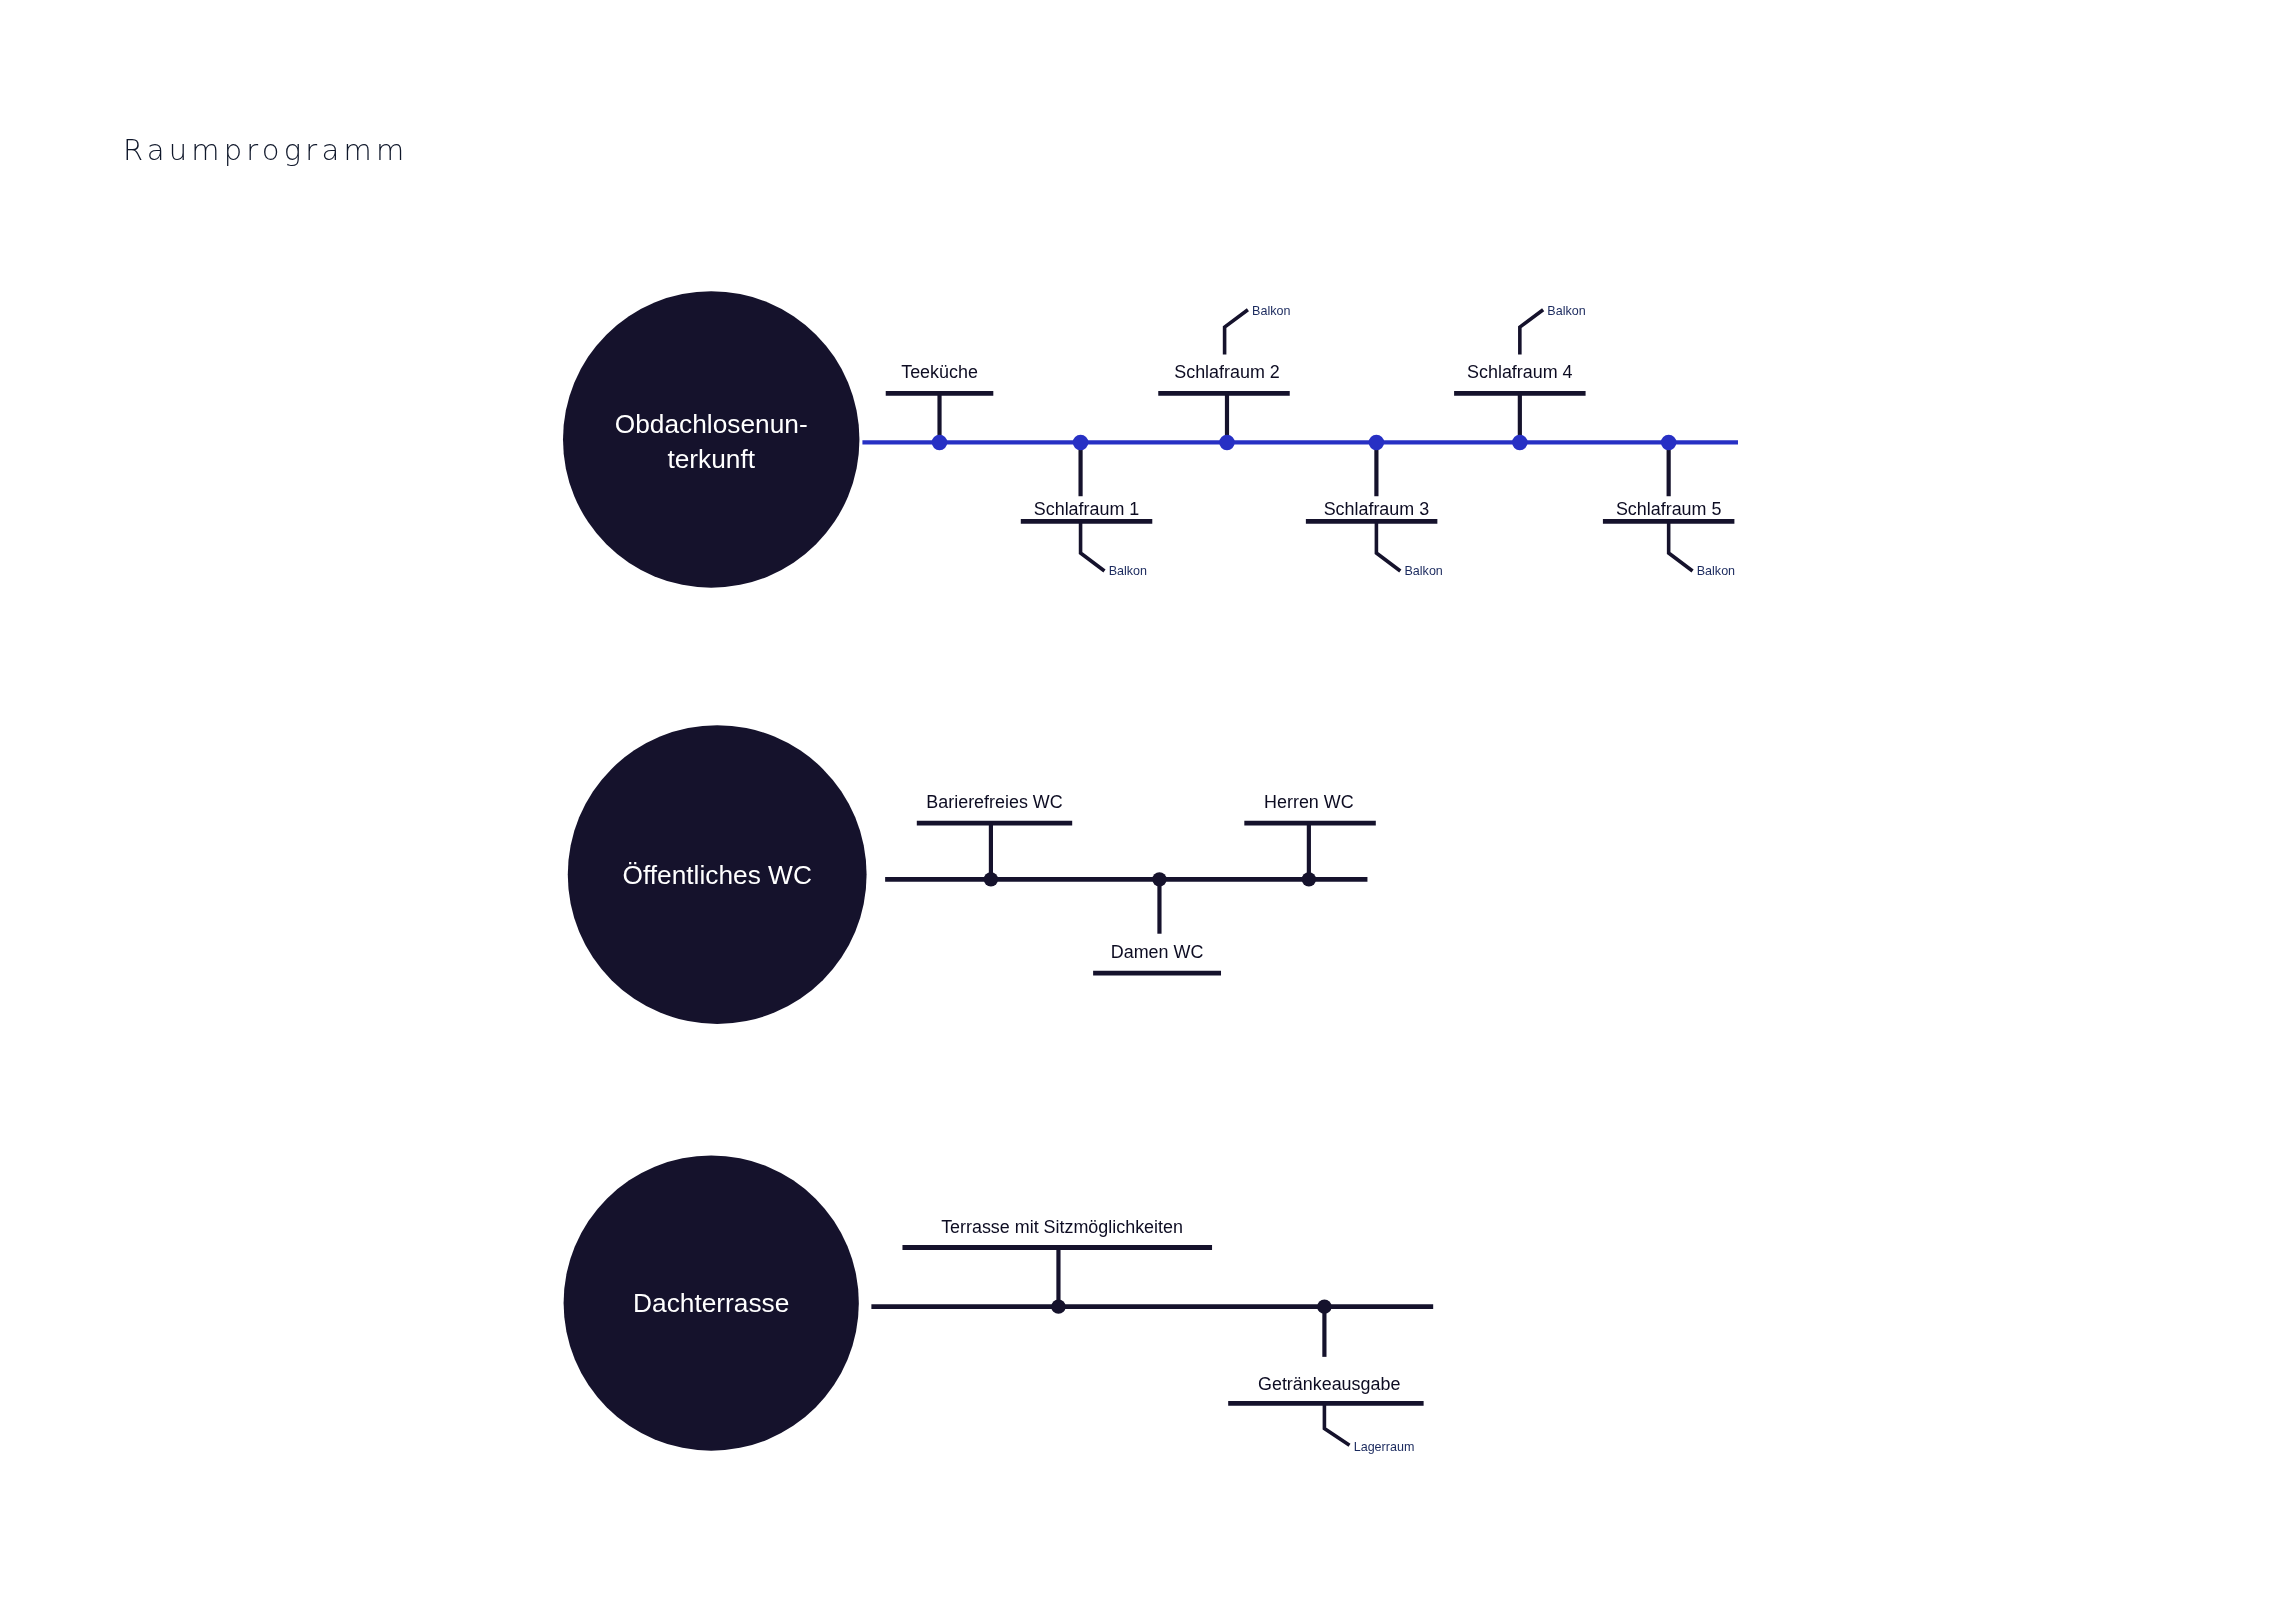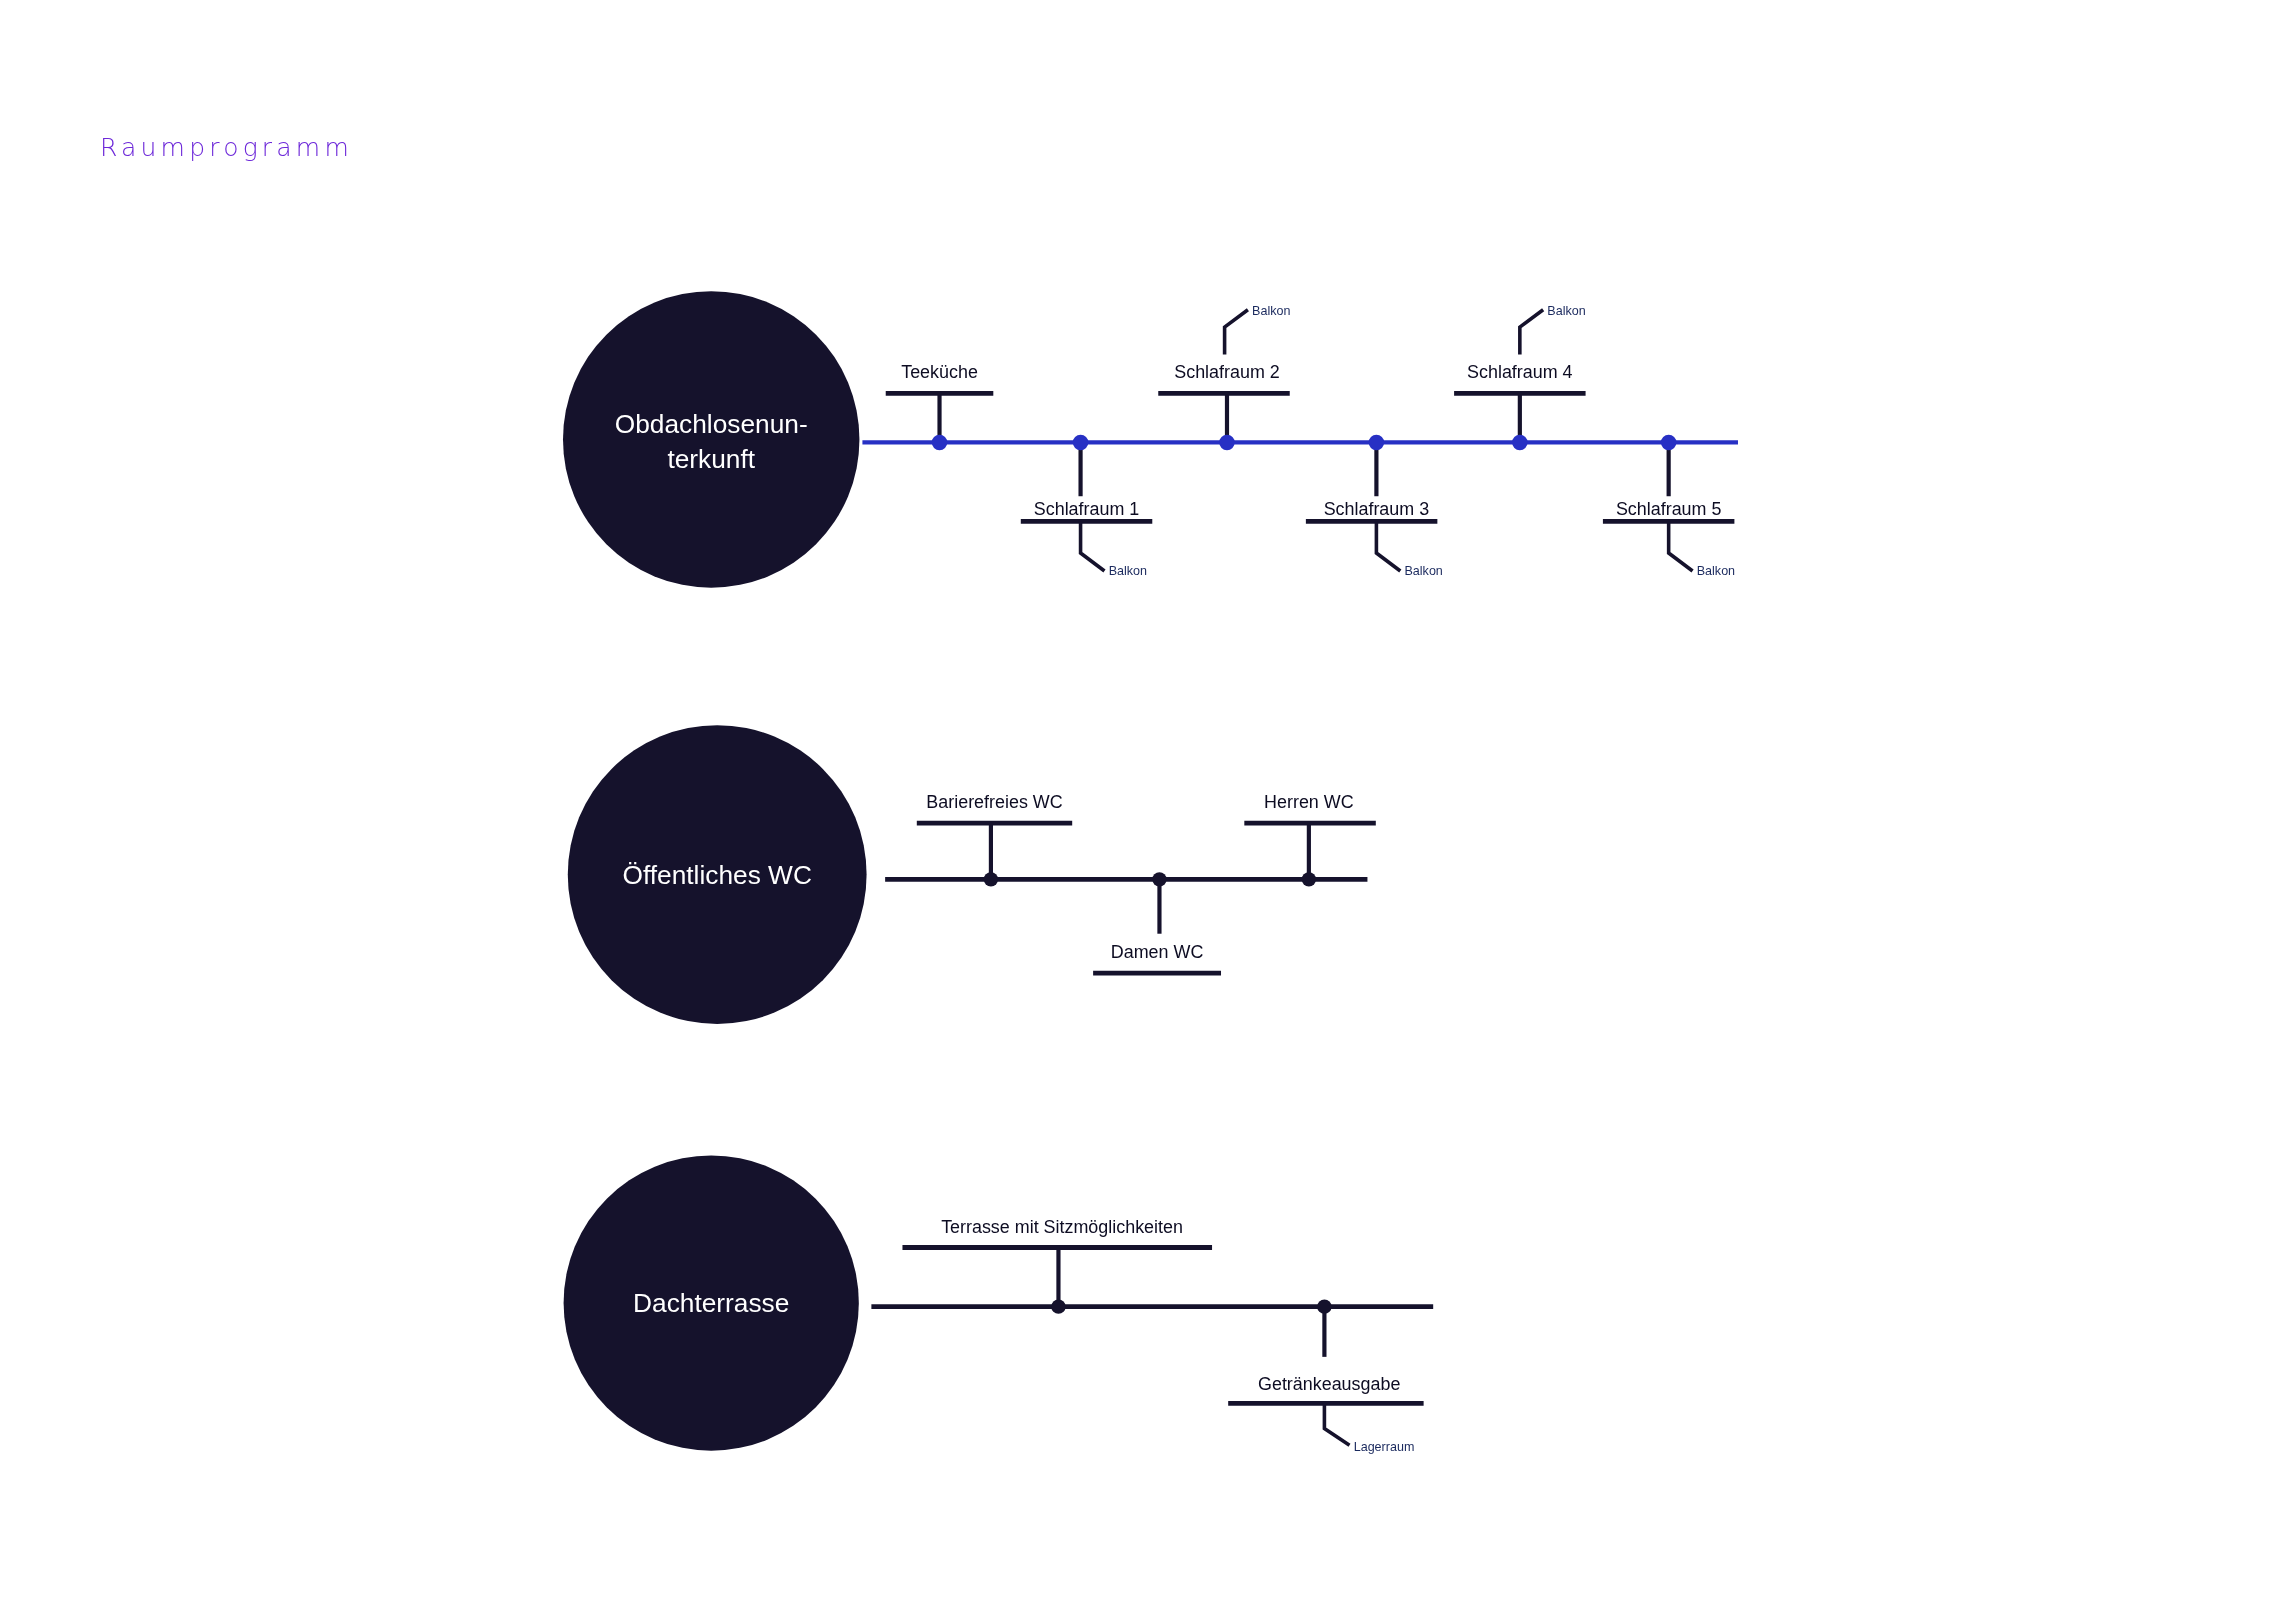--- a/index.html
+++ b/index.html
@@ -14,27 +14,27 @@
   }
   #page {
     position: relative;
     width: 2295px;
     height: 1623px;
     background: #ffffff;
     overflow: hidden;
   }
   #page-title {
     position: absolute;
-    left: 100px;
+    left: 123px;
     top: 133px;
     font-family: "DejaVu Sans", sans-serif;
-    font-size: 25px;
+    font-size: 29px;
     font-weight: 300;
     letter-spacing: 4.2px;
-    color: #6d28d9;
+    color: #0f172a;
     white-space: nowrap;
   }
   .diagram-svg {
     position: absolute;
     left: 0;
     top: 0;
     width: 2295px;
     height: 1623px;
   }
   .node-circle-label {

